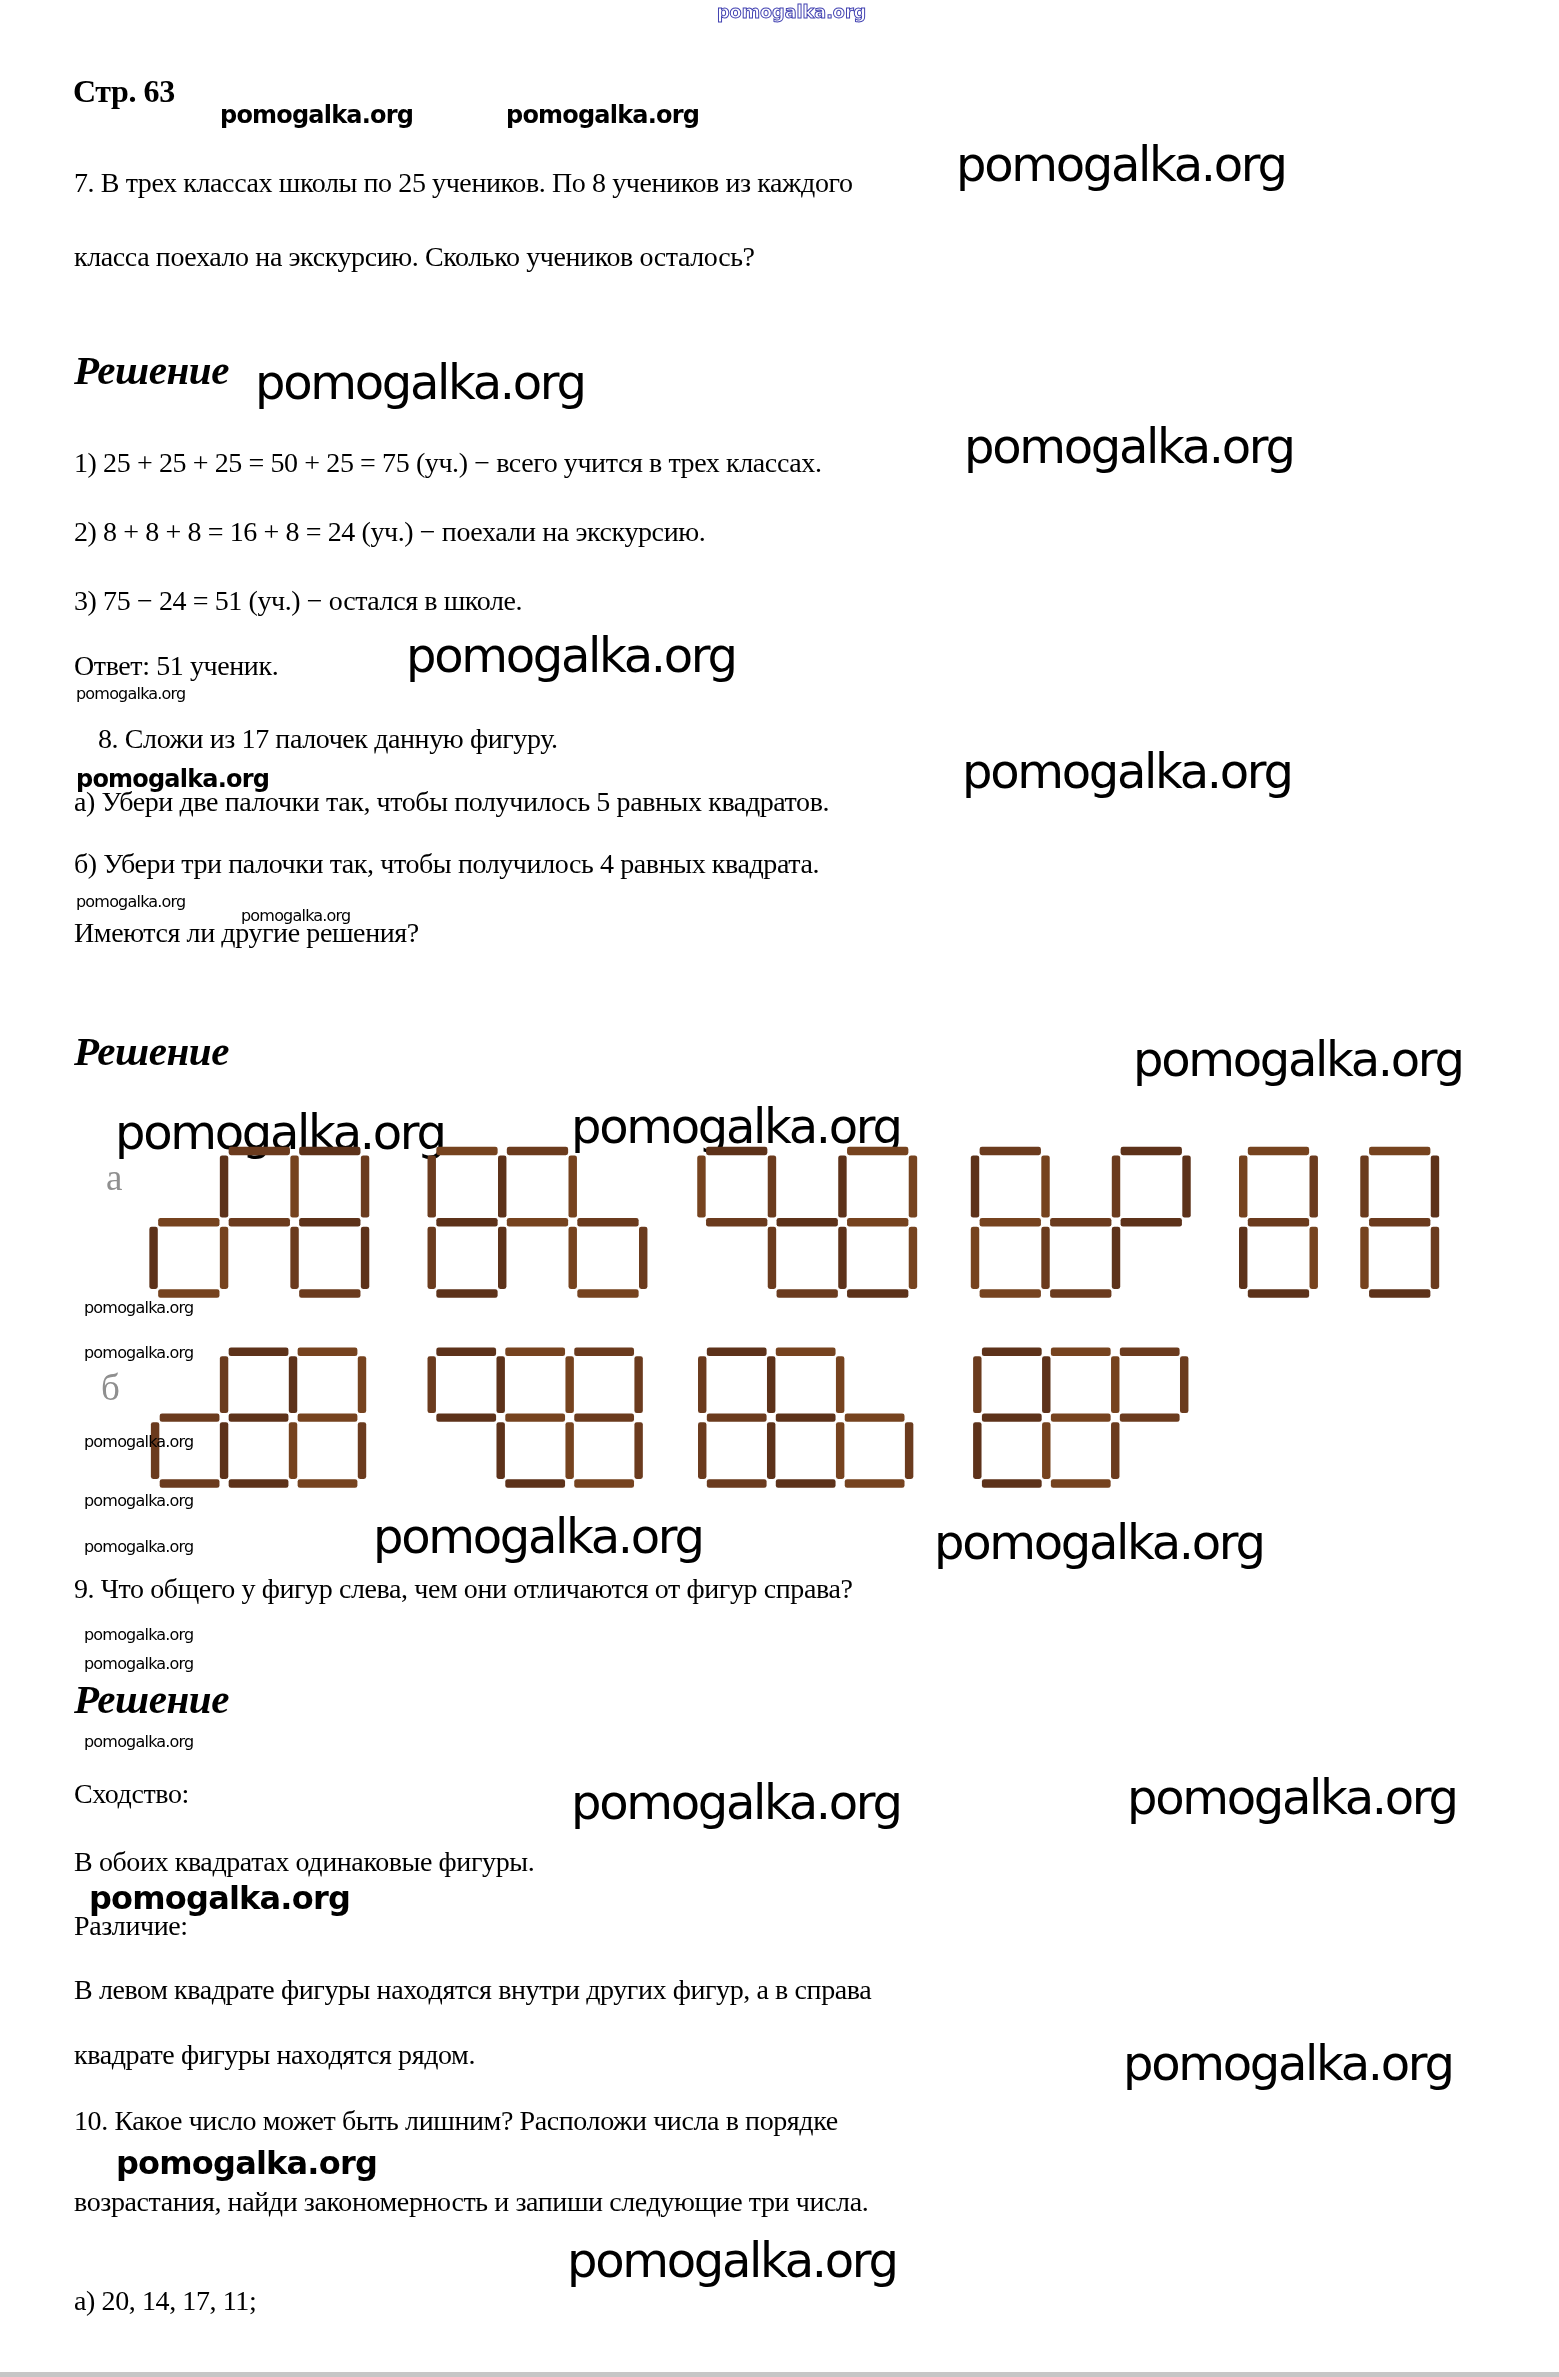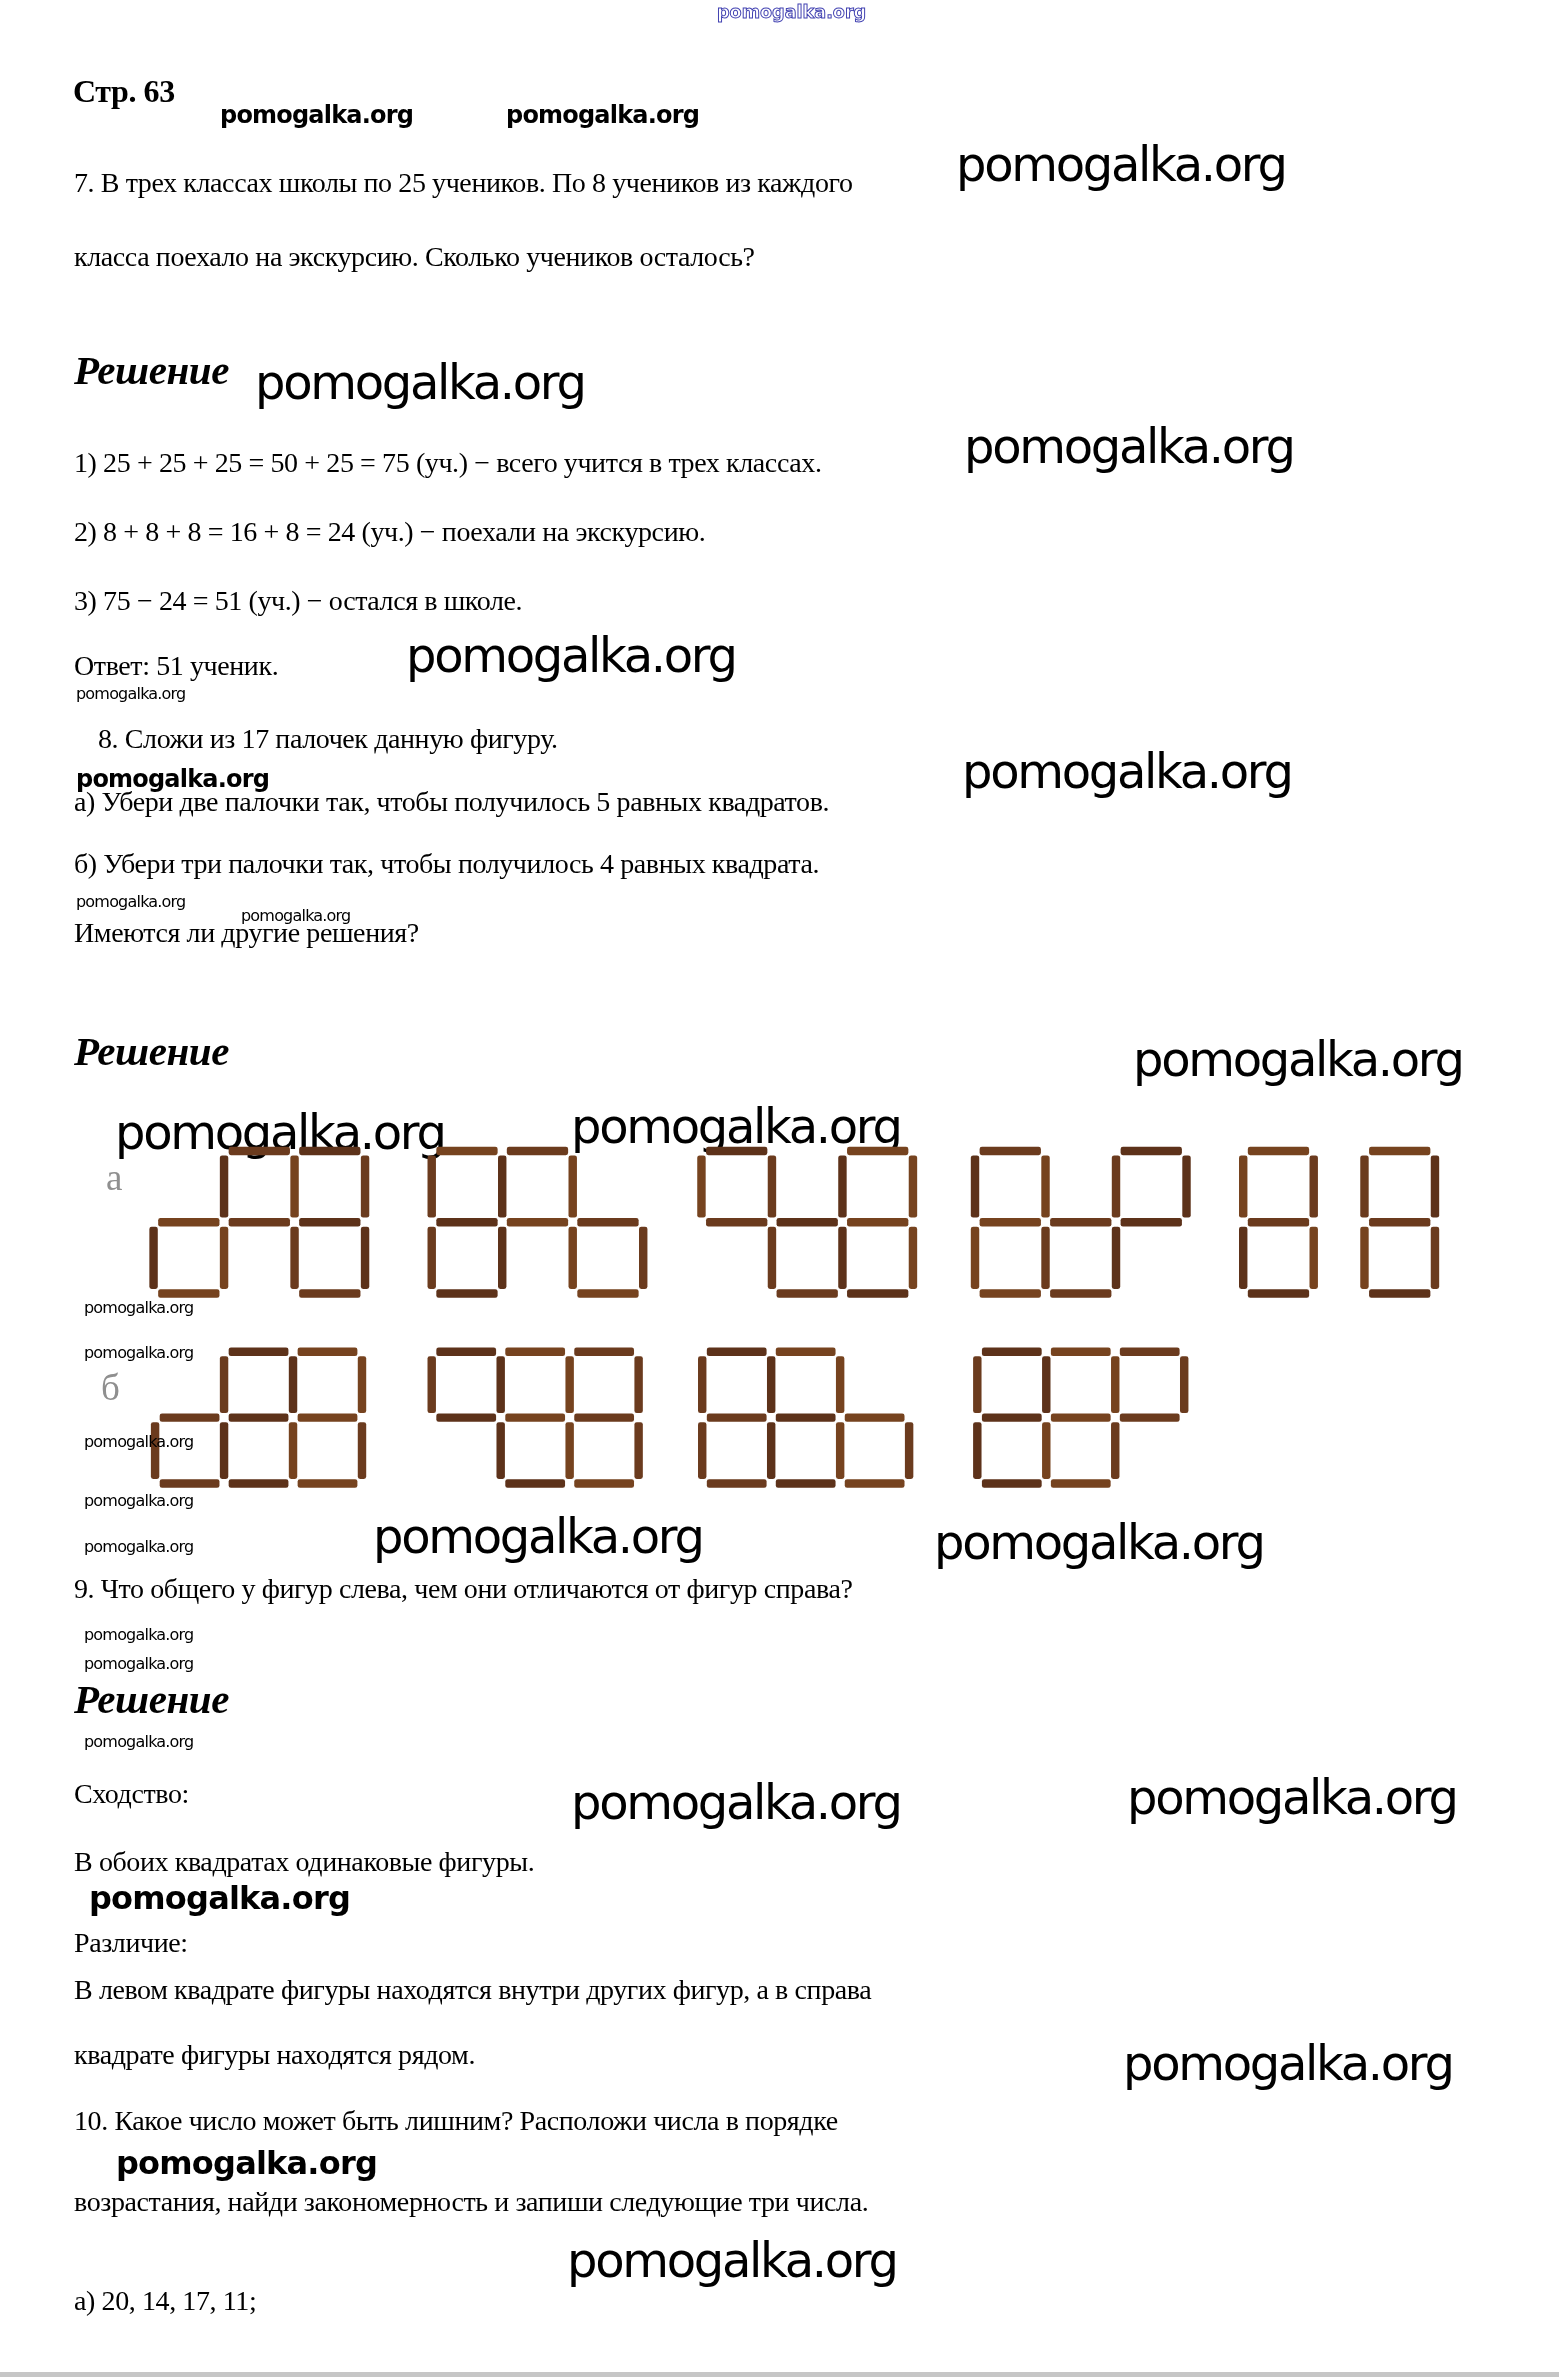--- a/index.html
+++ b/index.html
@@ -243,21 +243,21 @@
 <div class="wm wm-tiny" style="left:84px; top:1625px;">pomogalka.org</div>
 <div class="wm wm-tiny" style="left:84px; top:1654px;">pomogalka.org</div>
 <div class="t h" style="left:74px; top:1675px;">Решение</div>
 <div class="wm wm-tiny" style="left:84px; top:1732px;">pomogalka.org</div>
 
 <div class="t" style="left:74px; top:1778px;">Сходство:</div>
 <div class="wm wm-big" style="left:571px; top:1774px;">pomogalka.org</div>
 <div class="wm wm-big" style="left:1127px; top:1769px;">pomogalka.org</div>
 <div class="t" style="left:74px; top:1846px;">В обоих квадратах одинаковые фигуры.</div>
 <div class="wm wm-med" style="left:89px; top:1879px;">pomogalka.org</div>
-<div class="t" style="left:74px; top:1910px;margin-top:17px;">Различие:</div>
+<div class="t" style="left:74px; top:1910px;">Различие:</div>
 <div class="t" style="left:74px; top:1974px;">В левом квадрате фигуры находятся внутри других фигур, а в справа</div>
 <div class="t" style="left:74px; top:2039px;">квадрате фигуры находятся рядом.</div>
 <div class="wm wm-big" style="left:1123px; top:2035px;">pomogalka.org</div>
 
 <div class="t" style="left:74px; top:2105px;">10. Какое число может быть лишним? Расположи числа в порядке</div>
 <div class="wm wm-med" style="left:116px; top:2144px;">pomogalka.org</div>
 <div class="t" style="left:74px; top:2186px;">возрастания, найди закономерность и запиши следующие три числа.</div>
 <div class="wm wm-big" style="left:567px; top:2232px;">pomogalka.org</div>
 <div class="t" style="left:74px; top:2285px;">а) 20, 14, 17, 11;</div>
 

